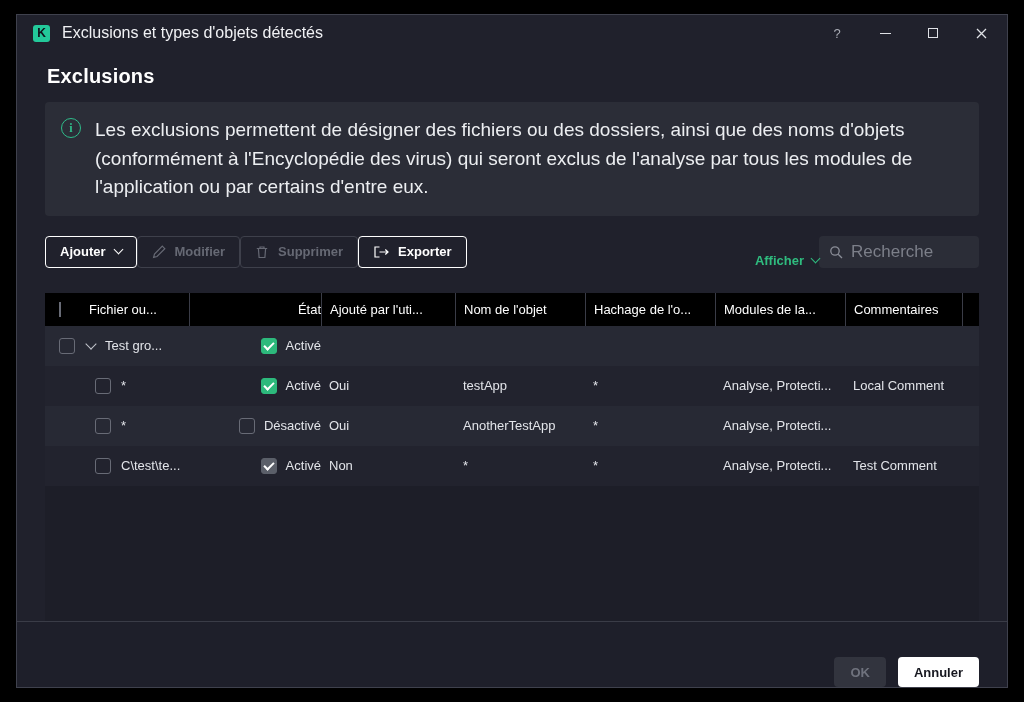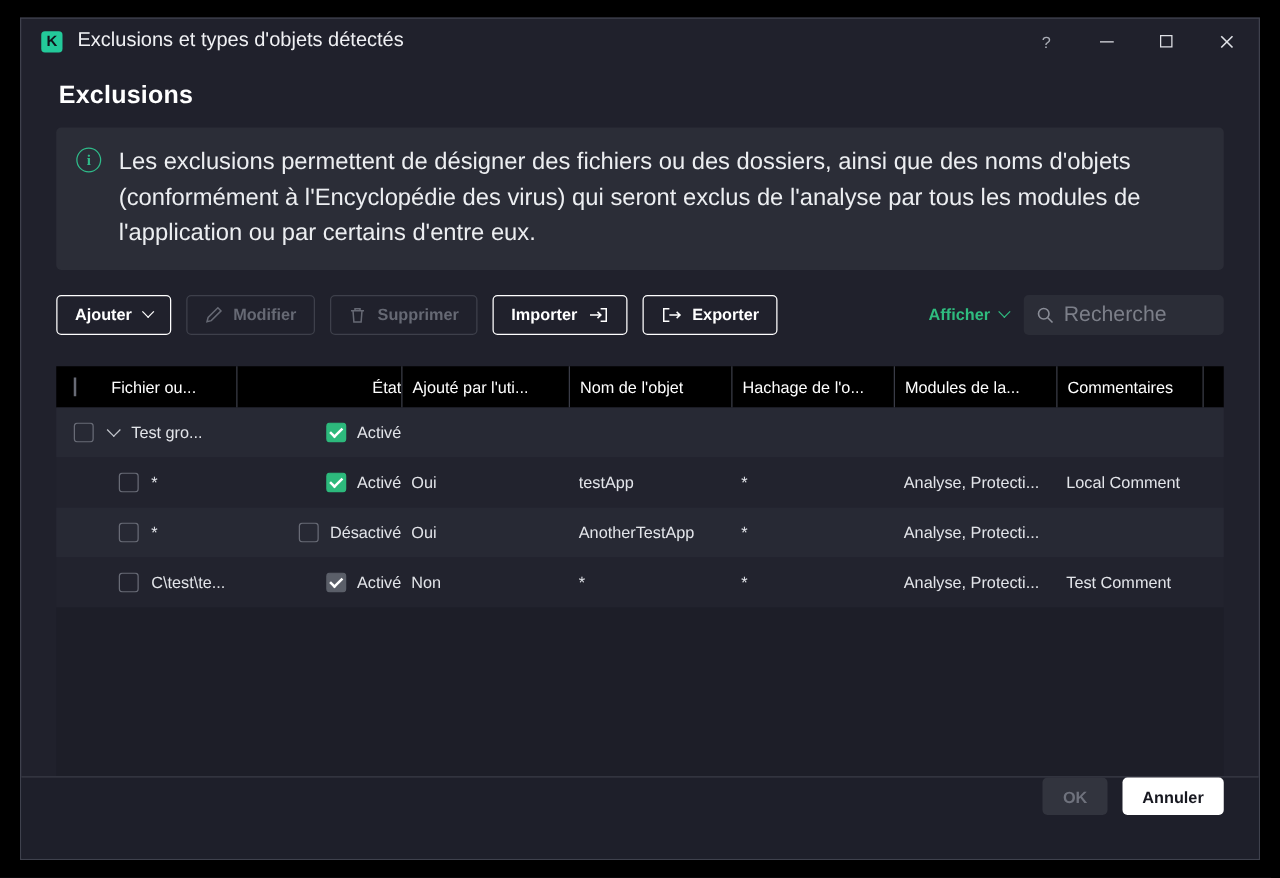--- a/index.html
+++ b/index.html
@@ -21,21 +21,21 @@
   .ic-max { width:10px; height:10px; border:1px solid #dfe1e6; }
   
   .content { flex:1; padding:14px 28px 0 28px; display:flex; flex-direction:column; min-height:0; }
   h1 { font-size:20px; font-weight:700; color:#ffffff; letter-spacing:.2px; margin-left:2px; }
   .banner { margin-top:14px; background:#2b2d37; border-radius:4px; padding:14px 16px; display:flex; gap:14px; }
   .info-ic { flex:none; width:20px; height:20px; border:1.5px solid #2fbc8a; border-radius:50%;
              color:#2fbc8a; font-size:12px; font-weight:700; font-family:"Liberation Serif", serif;
              display:flex; align-items:center; justify-content:center; margin-top:2px; }
   .banner p { font-size:19px; line-height:1.5; color:#eceef1; }
   
-  .toolbar { margin-top:20px; display:flex; align-items:center; gap:12px; flex:none; }
+  .toolbar { margin-top:20px; display:flex; align-items:flex-end; flex:none; }
   .btn { height:32px; border-radius:4px; border:1px solid #ffffff; background:transparent; color:#ffffff;
          font-size:13px; font-weight:700; padding:0 14px; display:inline-flex; align-items:center; gap:9px;
          font-family:"Liberation Sans", sans-serif; cursor:pointer; }
   .btn.disabled { border-color:#3e404b; color:#666974; cursor:default; }
   .btn svg { flex:none; }
   .chev { width:7px; height:7px; border-right:1.6px solid currentColor; border-bottom:1.6px solid currentColor;
           display:inline-block; transform:rotate(45deg); margin-top:-4px; }
   .spacer { flex:1; }
   .link-btn { background:none; border:none; color:#2fbc7f; font-size:13px; font-weight:700;
               display:inline-flex; align-items:center; gap:8px; cursor:pointer; font-family:"Liberation Sans", sans-serif; }
@@ -67,21 +67,21 @@
   .cb.checked { background:#2db97c; border-color:#2db97c; }
   .cb.checked::after { content:""; position:absolute; left:2.5px; top:3.5px; width:8px; height:4px;
                        border-left:2px solid #fff; border-bottom:2px solid #fff; transform:rotate(-45deg); }
   .cb.checked.dim { background:#5b5f69; border-color:#5b5f69; }
   .g-chev { width:8px; height:8px; border-right:1.6px solid #c2c5cc; border-bottom:1.6px solid #c2c5cc;
             transform:rotate(45deg); display:inline-block; margin-top:-4px; cursor:pointer; }
   .ml14 { margin-left:14px; } .ml12 { margin-left:12px; } .ml10 { margin-left:10px; } .ml50 { margin-left:50px; }
   .tfill { flex:1; background:#1d1e28; }
   
   .footer { flex:none; height:66px; margin-top:auto; border-top:1px solid #3a3c47; background:#1e1f2a;
-            display:flex; align-items:flex-start; justify-content:flex-end; gap:12px; padding:0 28px; }
+            display:flex; align-items:flex-end; justify-content:flex-end; gap:12px; padding:0 28px; }
   .fbtn { height:30px; border-radius:4px; border:none; font-size:13px; font-weight:700; padding:0 16px;
           font-family:"Liberation Sans", sans-serif; cursor:pointer; }
   .fbtn.ok { background:#32343e; color:#6f727d; cursor:default; }
   .fbtn.cancel { background:#ffffff; color:#16171f; }
 </style>
 </head>
 <body>
 
 <div class="window">
 
@@ -125,27 +125,20 @@
           </svg>
         <span>Modifier</span>
       </button>
       <button class="btn disabled">
         <svg width="14" height="14" viewBox="0 0 14 14">
             <path d="M1.8 3.5h10.4M5 3.5V2h4v1.5M3.4 3.5l.7 9h5.8l.7-9" fill="none" stroke="currentColor" stroke-width="1.2"></path>
           </svg>
         <span>Supprimer</span>
       </button>
       <button class="btn">
-        <span>Importer</span>
-        <svg width="16" height="14" viewBox="0 0 16 14">
-            <path d="M9.5 2h4.5v10H9.5" fill="none" stroke="currentColor" stroke-width="1.2"></path>
-            <path d="M1 7h8.5M7 4.5L9.7 7 7 9.5" fill="none" stroke="currentColor" stroke-width="1.2"></path>
-          </svg>
-      </button>
-      <button class="btn">
         <svg width="16" height="14" viewBox="0 0 16 14">
             <path d="M6.5 2H2v10h4.5" fill="none" stroke="currentColor" stroke-width="1.2"></path>
             <path d="M6.5 7H15M12.3 4.5L15 7l-2.7 2.5" fill="none" stroke="currentColor" stroke-width="1.2"></path>
           </svg>
         <span>Exporter</span>
       </button>
       <div class="spacer"></div>
       <button class="link-btn">
         <span>Afficher</span>
         <span class="chev"></span>

